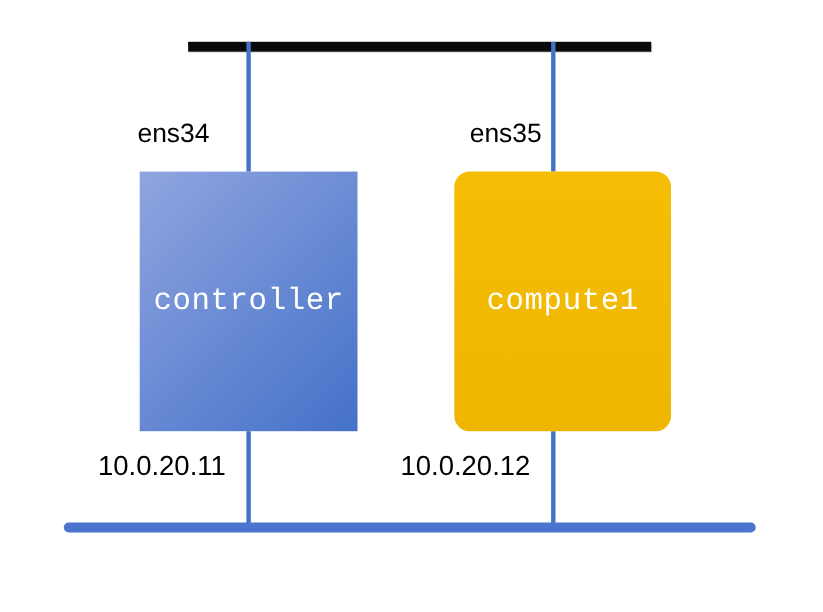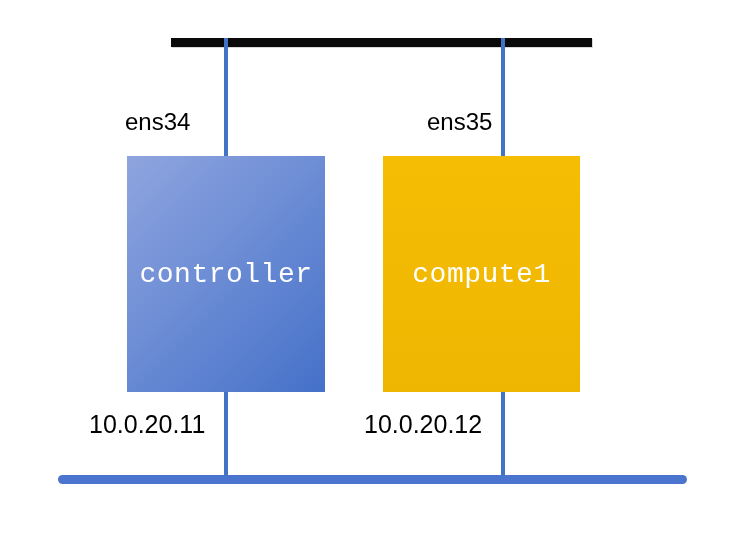--- a/index.html
+++ b/index.html
@@ -37,21 +37,21 @@
   .node {
     position: absolute;
     top: 156px;
     height: 236px;
     z-index: 3;
     display: flex;
     align-items: center;
     justify-content: center;
   }
   .node-controller { left: 127px; width: 198px; }
-  .node-compute    { left: 383px; width: 197px; }
+  .node-compute    { left: 413px; width: 197px; border-radius: 14px; }
   .node-label {
     color: #ffffff;
     font-size: 28px;
     letter-spacing: 0.5px;
     font-family: Liberation Mono, monospace;
   }
   .iface-label {
     position: absolute;
     top: 108px;
     font-size: 24px;

